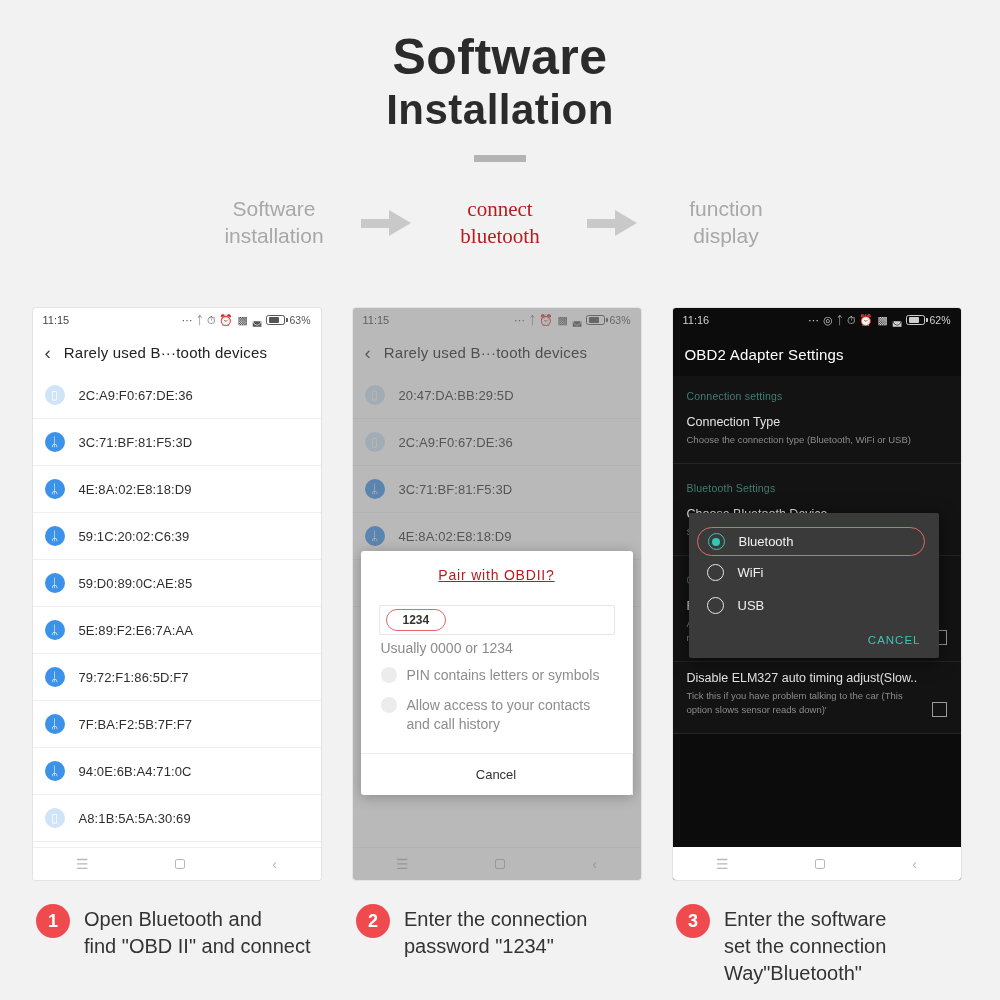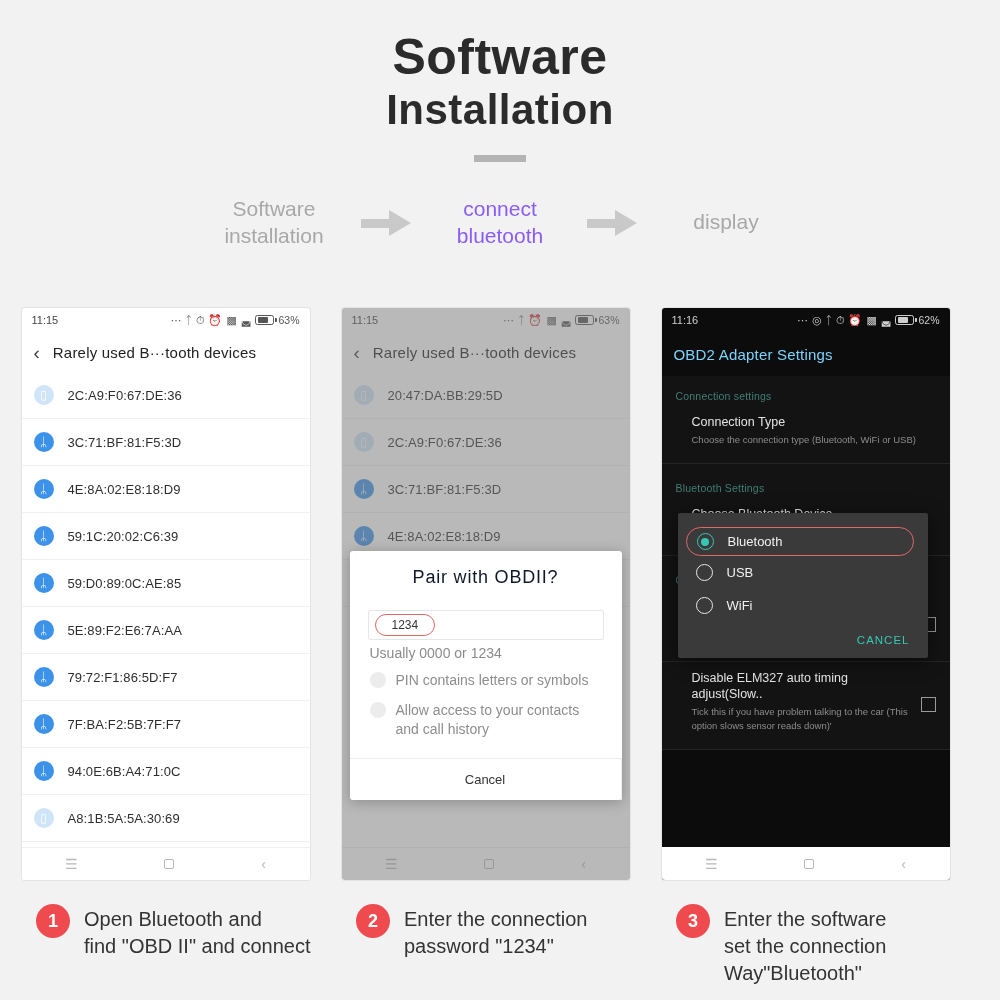--- a/index.html
+++ b/index.html
@@ -28,39 +28,39 @@
 
   
   .flow {
     display: flex; align-items: center; justify-content: center;
     margin-top: 34px; gap: 0;
   }
   .flow-step {
     text-align: center; font-size: 21px; line-height: 1.28;
     color: #a8a8a8; font-weight: 400; width: 170px;
   }
-  .flow-step.active { color: #8b5cf6; }
+  .flow-step.active { color: #b91c1c; font-family: Liberation Serif, serif; }
   .flow-arrow {
     width: 56px; height: 34px; position: relative; flex: none;
   }
   .flow-arrow .shaft {
     position: absolute; left: 2px; top: 13px;
     width: 32px; height: 9px; background: #c9c9c9;
   }
   .flow-arrow .head {
     position: absolute; left: 30px; top: 4px;
     width: 0; height: 0;
     border-top: 13px solid transparent;
     border-bottom: 13px solid transparent;
     border-left: 22px solid #c9c9c9;
   }
 
   
   .phones {
-    position: absolute; top: 308px; left: 1px; width: 969px;
+    position: absolute; top: 308px; left: 12px; width: 969px;
     display: flex; justify-content: center; gap: 32px;
   }
   .phone {
     width: 288px; height: 572px;
     background: #fff; border-radius: 3px;
     position: relative; overflow: hidden;
     box-shadow: 0 0 0 1px #e3e3e3;
     font-size: 12px;
   }
 
@@ -139,24 +139,24 @@
   }
 
   
   .pair-dialog {
     position: absolute; left: 8px; right: 8px; top: 243px;
     background: #fff; border-radius: 3px;
     box-shadow: 0 2px 14px rgba(0,0,0,.25);
     padding: 16px 0 0;
   }
   .pd-title {
-    text-align: center; font-size: 18px; color: #0f172a;
-    letter-spacing: .8px; margin-bottom: 22px;
-  }
-  .pd-pin-wrap { padding: 0 18px; position: relative; }
+    text-align: center; font-size: 14px; color: #b91c1c;
+    letter-spacing: .8px; margin-bottom: 22px; text-decoration: underline;
+  }
+  .pd-pin-wrap { padding: 0 18px; position: relative; font-weight: bold; }
   .pd-pin-field {
     border: 1px solid #e6e6e6; border-radius: 2px; height: 30px;
     display: flex; align-items: center; padding-left: 6px;
   }
   .pd-pin-circle {
     border: 1.6px solid #e0676a; border-radius: 16px;
     padding: 3px 16px; font-size: 12px; color: #333;
   }
   .pd-hint {
     padding: 5px 20px 0; font-size: 14px; color: #8b8b8b;
@@ -184,28 +184,28 @@
   .pd-divider { width: 1px; background: #ededed; }
 
   
   .phone.dark { background: #0c0c0c; color: #ddd; }
   .dark .statusbar { color: #cfcfcf; }
   .dark .statusbar .sb-right { color: #cfcfcf; }
   .dark .battery { border-color: #cfcfcf; }
   .dark .battery::after { background: #cfcfcf; }
   .dark .battery .lvl { background: #cfcfcf; }
   .dark .appbar { background: #0c0c0c; height: 44px; }
-  .dark .appbar .ab-title { color: #7dd3fc; font-size: 15px; }
+  .dark .appbar .ab-title { color: #ffffff; font-size: 15px; }
   .dark-body { padding: 0; background: #131313; }
   .sect-head {
     font-size: 10.5px; color: #3f7f74; padding: 14px 14px 8px;
     letter-spacing: .2px;
   }
   .pref {
-    padding: 4px 14px 12px; display: flex; align-items: center; margin-left: 16px;
+    padding: 4px 14px 12px; display: flex; align-items: flex-end;
   }
   .pref-text { flex: 1; }
   .pref-title { font-size: 12.5px; color: #e3e3e3; line-height: 1.3; }
   .pref-sub {
     font-size: 9.5px; color: #8c8c8c; line-height: 1.45; margin-top: 3px;
   }
   .pref-check {
     width: 15px; height: 15px; border: 1.4px solid #9b9b9b;
     flex: none; margin-top: 6px; margin-left: 8px;
   }
@@ -282,20 +282,21 @@
   </div>
   <div class="flow-step active">
     <div>connect</div>
     <div>bluetooth</div>
   </div>
   <div class="flow-arrow">
     <div class="shaft"></div>
       <div class="head"></div>
   </div>
   <div class="flow-step">
+    <div>function</div>
     <div>display</div>
   </div>
 </div>
 
 <div class="phones">
 
   <div class="phone">
     <div class="statusbar">
       <span class="sb-time">11:15</span>
       <span class="sb-right">
@@ -500,25 +501,25 @@
       <span>‹</span>
     </div>
 
     <div class="radio-dialog" id="p3-radio">
         <div class="radio-row selected">
           <span class="ring"></span>
           <span class="radio-label">Bluetooth</span>
         </div>
         <div class="radio-row">
           <span class="ring"></span>
-          <span class="radio-label">USB</span>
+          <span class="radio-label">WiFi</span>
         </div>
         <div class="radio-row">
           <span class="ring"></span>
-          <span class="radio-label">WiFi</span>
+          <span class="radio-label">USB</span>
         </div>
         <div class="radio-cancel">CANCEL</div>
       </div>
   </div>
 </div>
 
 <div class="captions" id="captions">
     <div class="caption">
       <div class="badge">1</div>
       <div class="cap-text">

